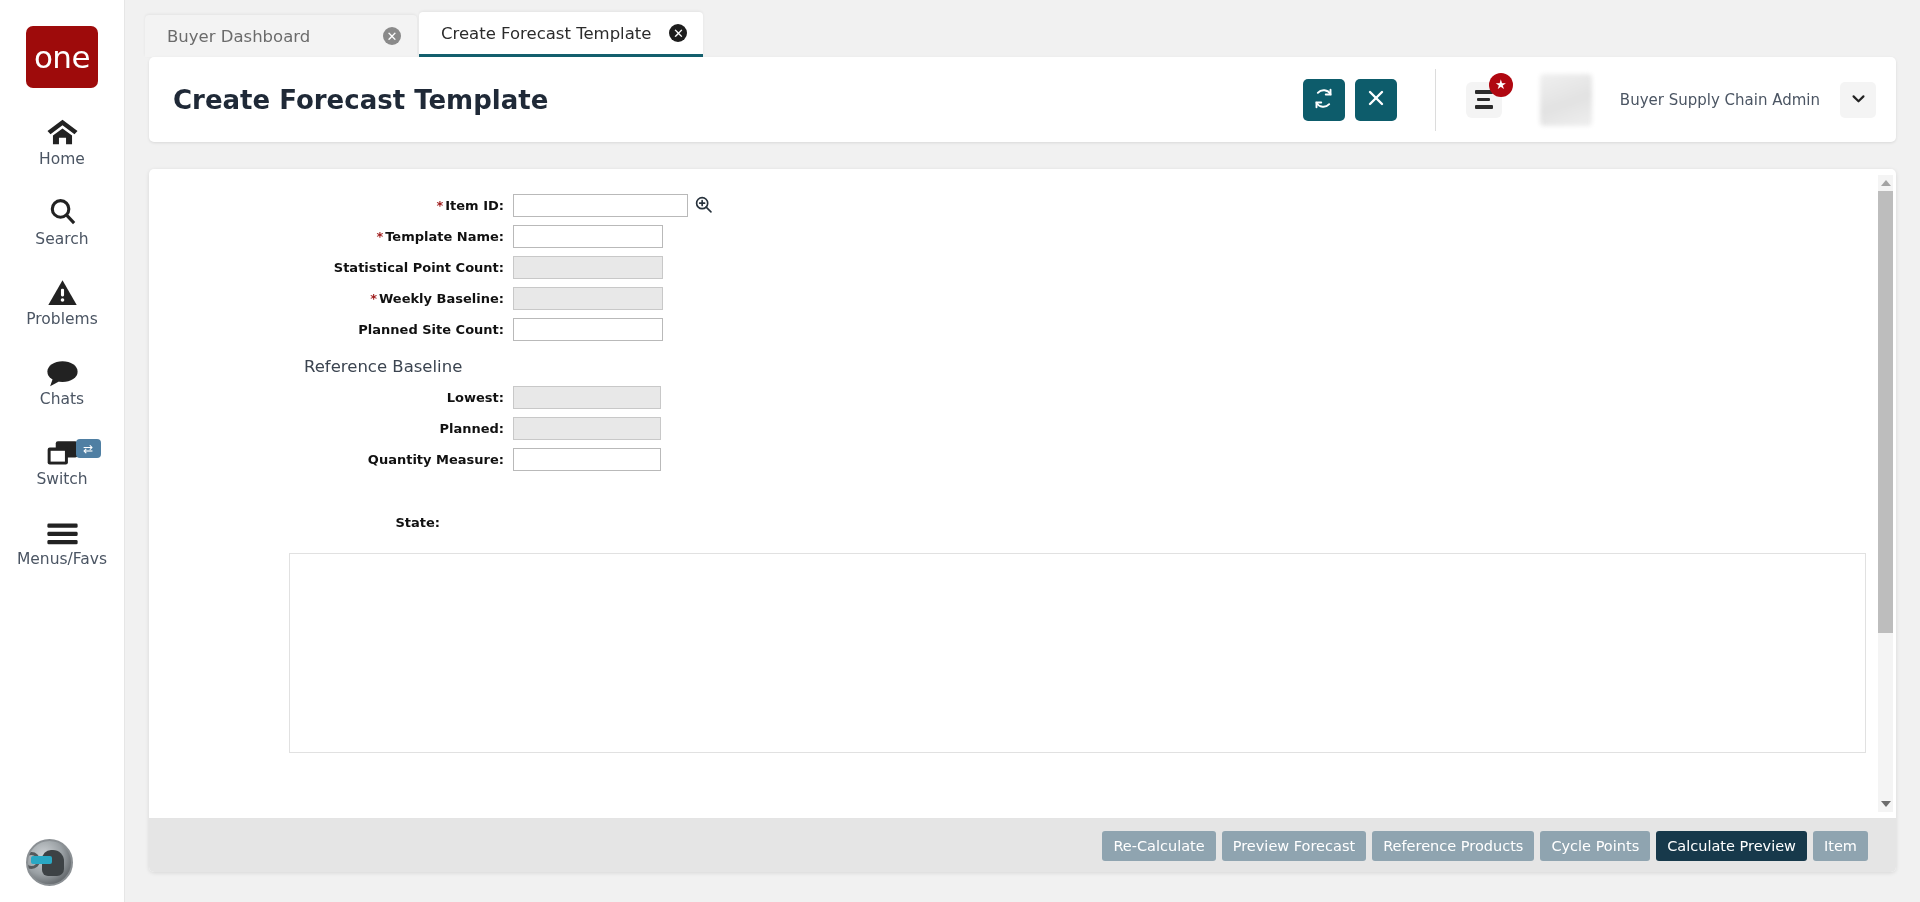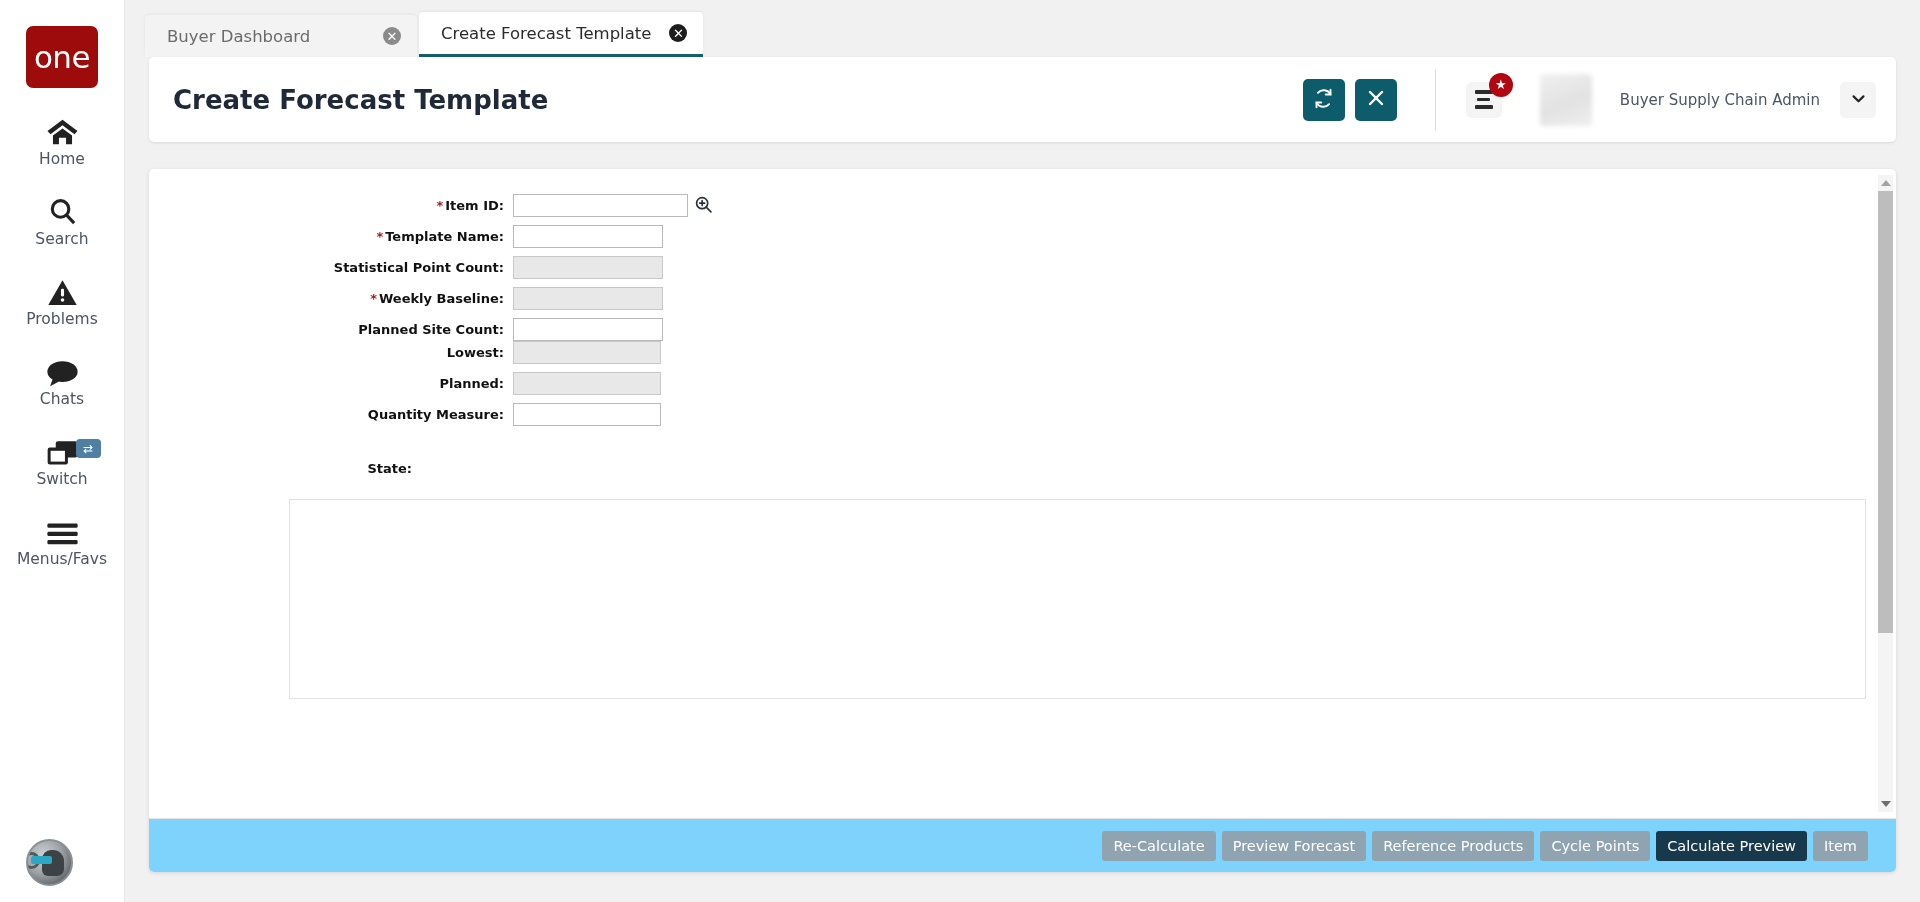--- a/index.html
+++ b/index.html
@@ -336,22 +336,22 @@
   }
   .section-title {
     font-size: 16.5px;
     color: #3b4450;
     margin: 16px 0 10px 155px;
     font-family: "DejaVu Sans", sans-serif;
   }
   .state-row {
     display: grid;
     grid-template-columns: 180px auto;
-    padding-left: 88px;
-    margin-top: 35px;
+    padding-left: 116px;
+    margin-top: 44px;
   }
   .big-box {
     margin: 23px 30px 0 140px;
     border: 1px solid #e1e1e1;
     background: #ffffff;
     height: 200px;
   }
 
   
   .vscroll {
@@ -387,21 +387,21 @@
   }
 
   
   .card-footer {
     border-top: 1px solid #e4e4e4;
     height: 54px;
     flex: 0 0 54px;
     display: flex; align-items: center; justify-content: flex-end;
     padding-right: 28px;
     gap: 6px;
-    background: #7dd3fc;
+    background: #e5e5e5;
   }
   .btn {
     height: 30px;
     padding: 0 11px;
     border: none;
     border-radius: 3px;
     background: #8fa4b0;
     color: #ffffff;
     font-size: 14.5px;
     cursor: pointer;
@@ -602,20 +602,21 @@
           <div class="f-field">
             <input class="txt w-150 readonly" type="text" readonly="" value="" style="">
           </div>
 
           <label class="f-label">Planned Site Count:</label>
           <div class="f-field">
             <input class="txt w-150" type="text" value="" style="">
           </div>
         </div>
 
+        <div class="section-title">Reference Baseline</div>
 
         <div class="form-grid">
           <label class="f-label">Lowest:</label>
           <div class="f-field">
             <input class="txt w-148 readonly" type="text" readonly="" value="" style="">
           </div>
 
           <label class="f-label">Planned:</label>
           <div class="f-field">
             <input class="txt w-148 readonly" type="text" readonly="" value="" style="">

